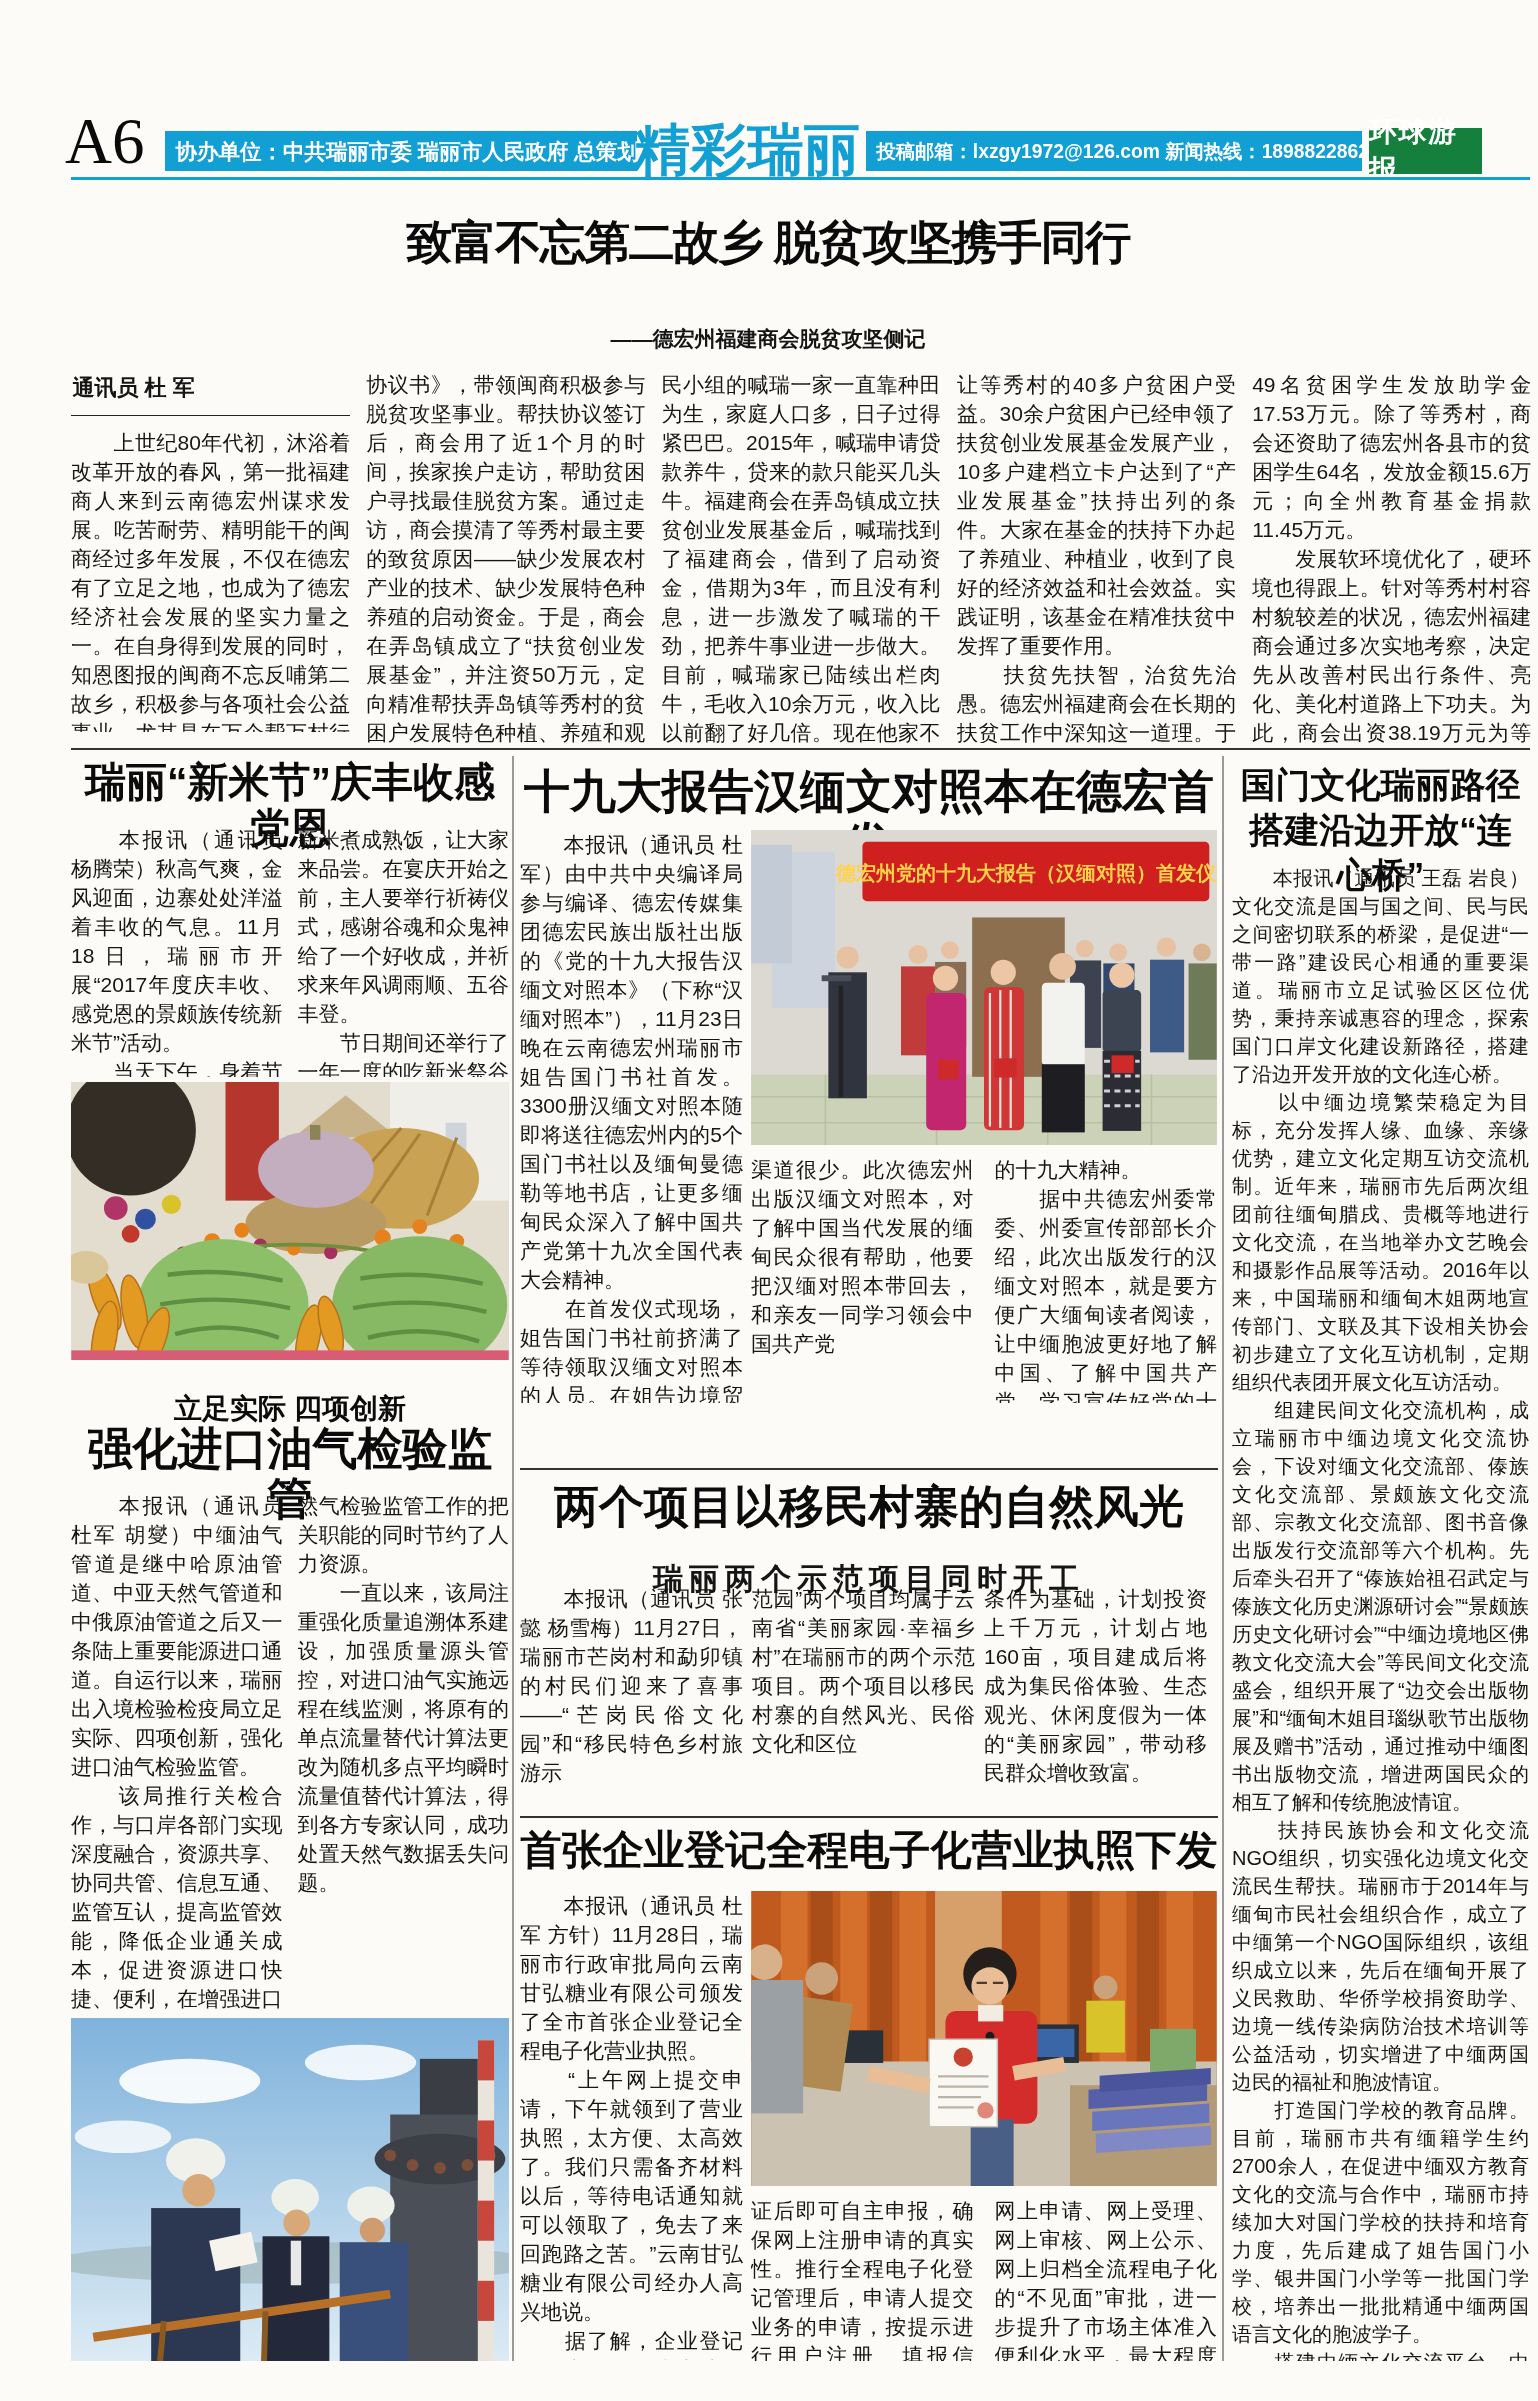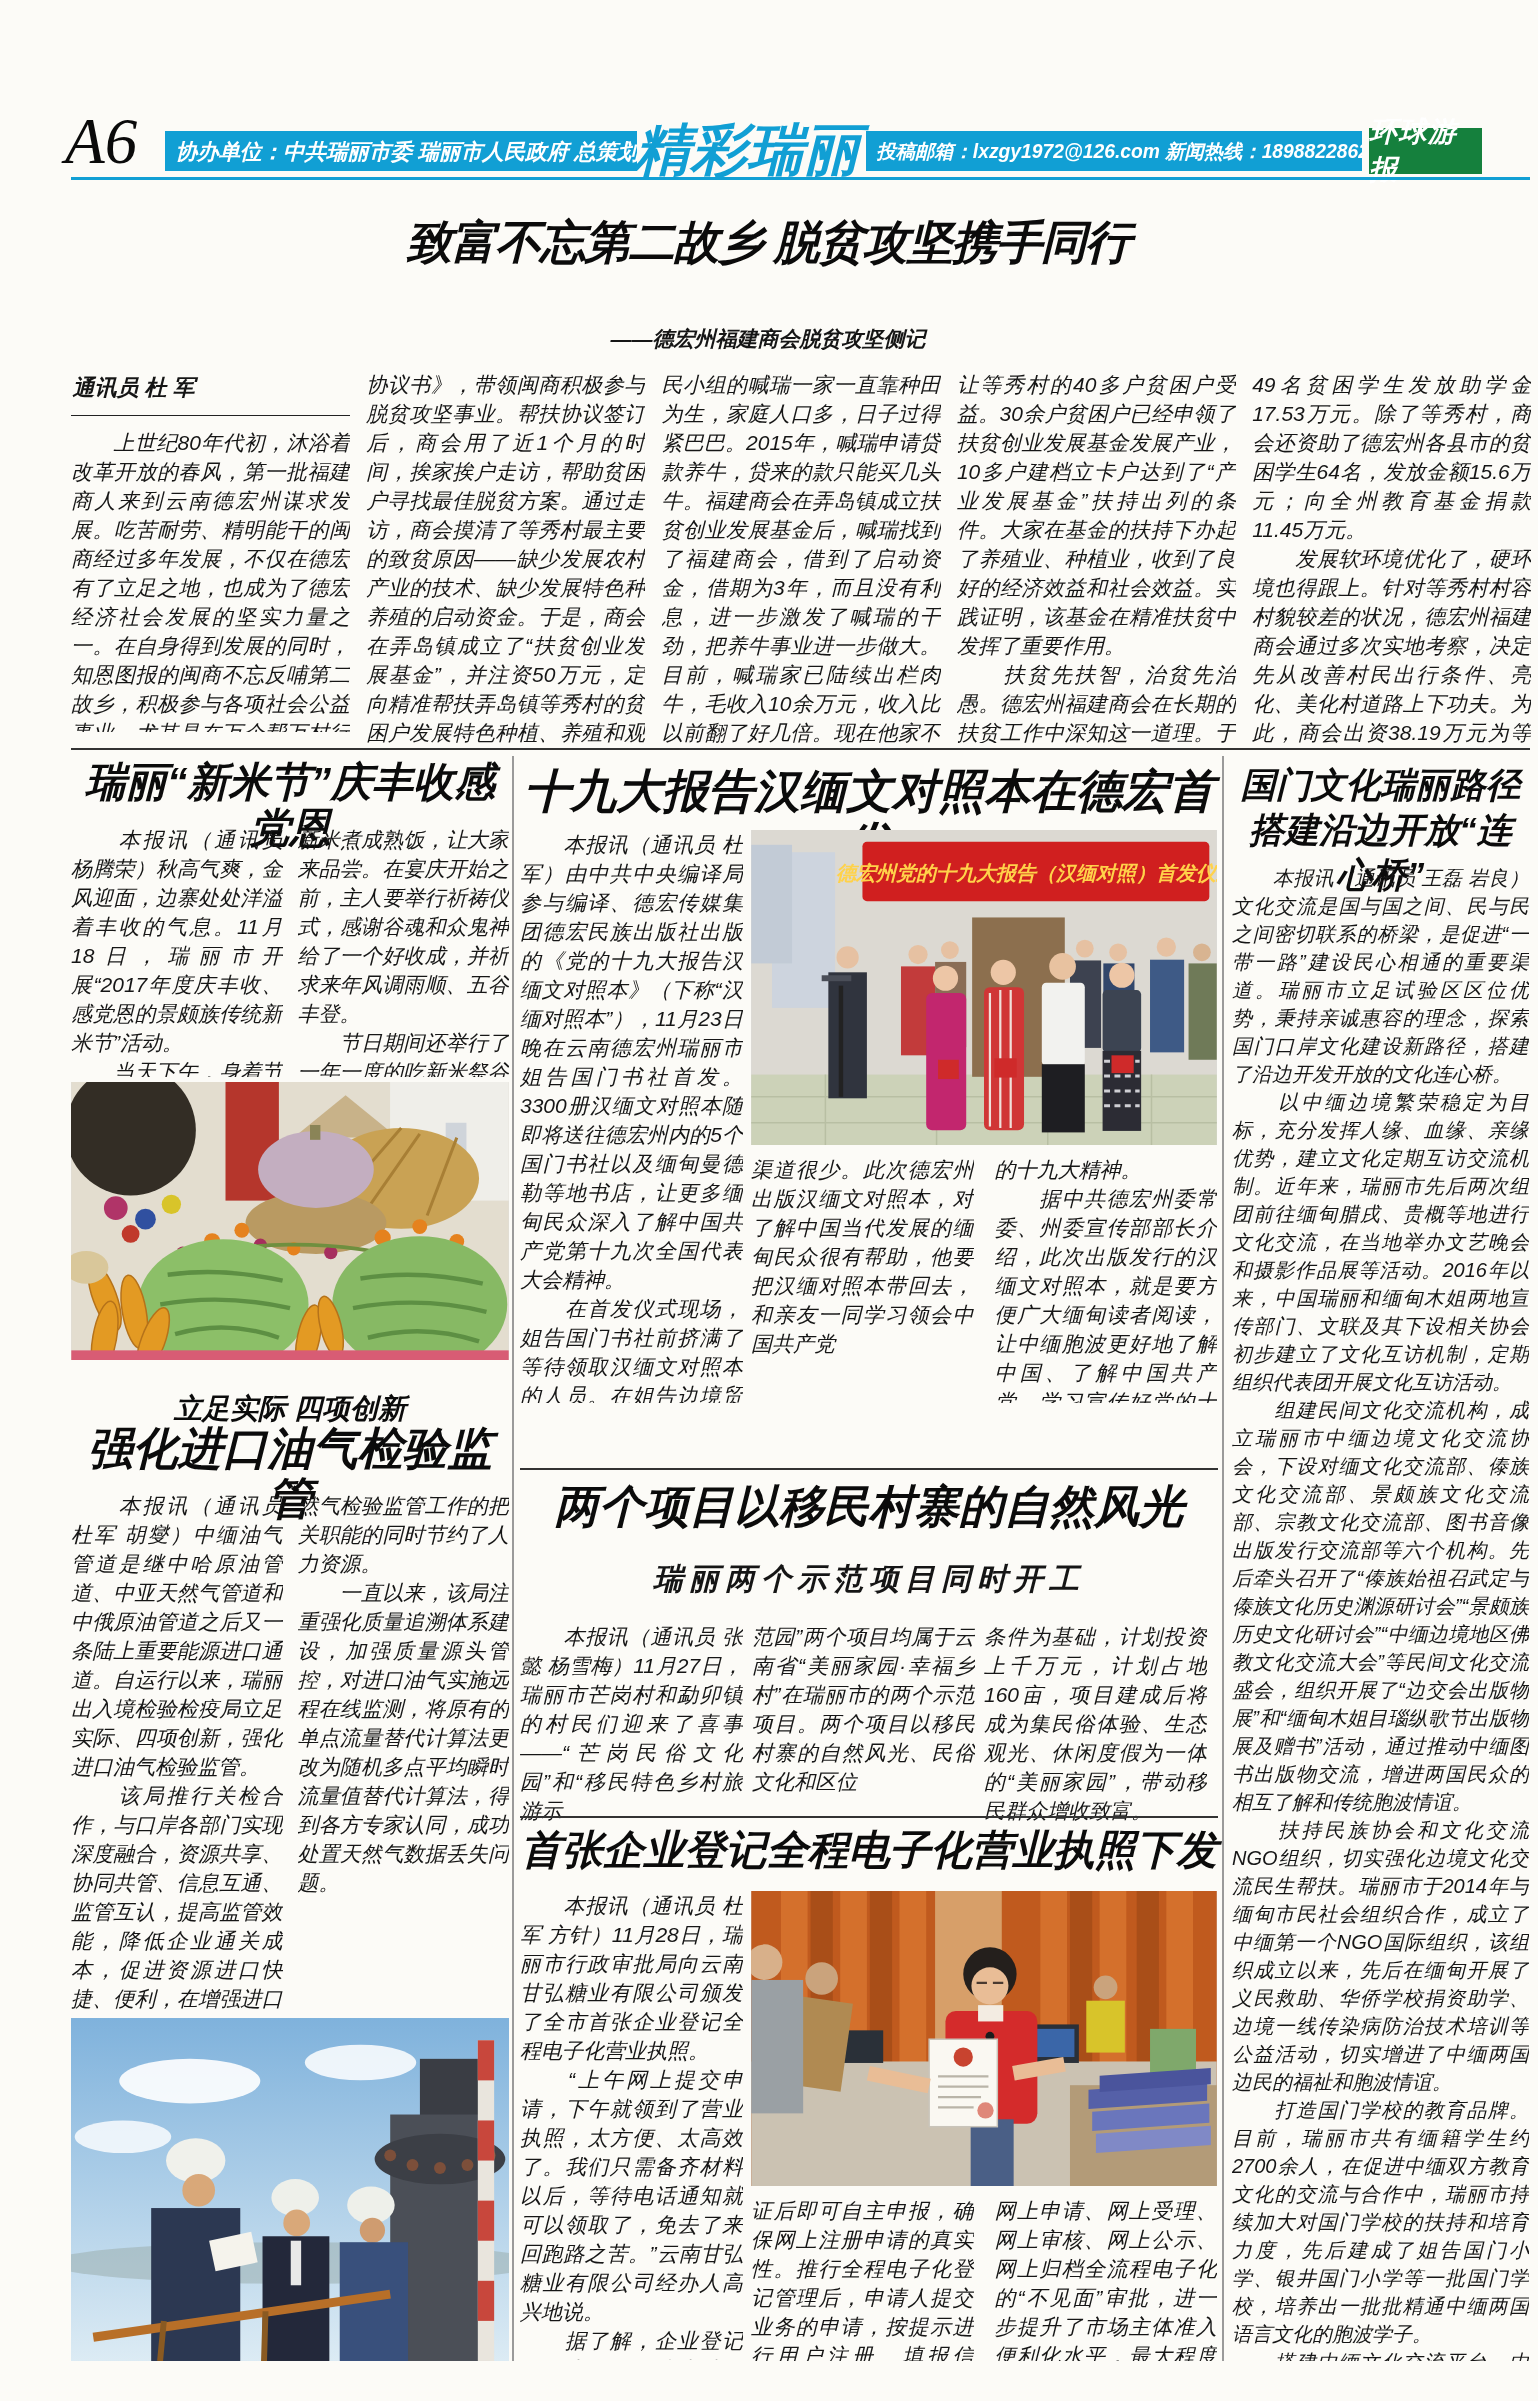--- a/index.html
+++ b/index.html
@@ -1,18 +1,18 @@
 <!DOCTYPE html>
 <html style="font-size:12px"><head>
 <meta charset="utf-8">
 <style>
   * { margin:0; padding:0; box-sizing:border-box; }
   body { background:#888; font-family:"Liberation Sans", sans-serif; }
   #paper { position:relative; width:1538px; height:2401px; background:#fcfbf7; margin:0 auto; overflow:hidden; color:#151515; }
-  .abs { position:absolute;font-style:italic; }
+  .abs { position:absolute; }
   .ctr { text-align:center; }
   .cyan-bar { background:#119fd4; color:#fff; font-weight:bold; display:flex; align-items:center; padding:0 10.4px; overflow:hidden; white-space:nowrap; }
   .pageno { font-family:"Liberation Serif", serif; font-size:65px; color:#0a0a0a; }
   .masthead { color:#119fd4; font-weight:900; font-size:56px; letter-spacing:0.7px; white-space:nowrap; }
   .corner { background:#15803d; color:#fff; font-weight:900; display:flex; align-items:center; justify-content:center; font-size:28px; letter-spacing:1.5px; }
   .hrule { background:#333; }
   .vrule { background:#9a9a9a; width:1.5px; }
   .headline { font-weight:900; color:#0b0b0b; line-height:1.12; }
   .kicker { font-weight:700; color:#0b0b0b; }
   .coltext { font-size:21px; line-height:29px; text-align:justify; color:#161616; white-space:pre-line; overflow:hidden; }
@@ -246,21 +246,21 @@
       </div>
     <div style="width:223px;">
         <div class="coltext" style="height:248px;">的十九大精神。
 　　据中共德宏州委常委、州委宣传部部长介绍，此次出版发行的汉缅文对照本，就是要方便广大缅甸读者阅读，让中缅胞波更好地了解中国、了解中国共产党，学习宣传好党的十九大精神。</div>
       </div>
   </div>
 
   <div class="abs hrule" style="left:520px; top:1468px; width:698px; height:1.5px;"></div>
   <div class="abs headline ctr" style="left:520px; top:1482px; width:698px; font-size:45px;">两个项目以移民村寨的自然风光</div>
   <div class="abs ctr" style="left:520px; top:1537px; width:698px; font-size:30px; font-weight:700; letter-spacing:6px;margin-top:22px;">瑞丽两个示范项目同时开工</div>
-  <div class="abs cols" style="left:520px; top:1584px; width:698px; height:221px; gap:9px;margin-top:38px;">
+  <div class="abs cols" style="left:520px; top:1584px; width:698px; height:221px; gap:9px;">
     <div style="width:223px;">
         <div class="coltext" style="height:221px;">　　本报讯（通讯员 张懿 杨雪梅）11月27日，瑞丽市芒岗村和勐卯镇的村民们迎来了喜事——“芒岗民俗文化园”和“移民特色乡村旅游示</div>
       </div>
     <div style="width:223px;">
         <div class="coltext" style="height:221px;">范园”两个项目均属于云南省“美丽家园·幸福乡村”在瑞丽市的两个示范项目。两个项目以移民村寨的自然风光、民俗文化和区位</div>
       </div>
     <div style="width:223px;">
         <div class="coltext" style="height:221px;">条件为基础，计划投资上千万元，计划占地160亩，项目建成后将成为集民俗体验、生态观光、休闲度假为一体的“美丽家园”，带动移民群众增收致富。</div>
       </div>
   </div>

